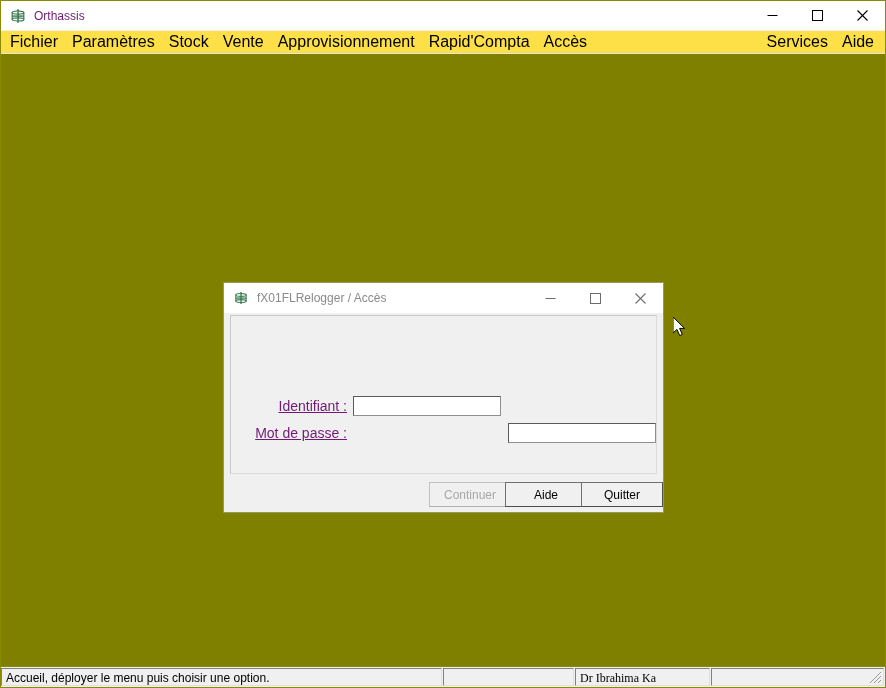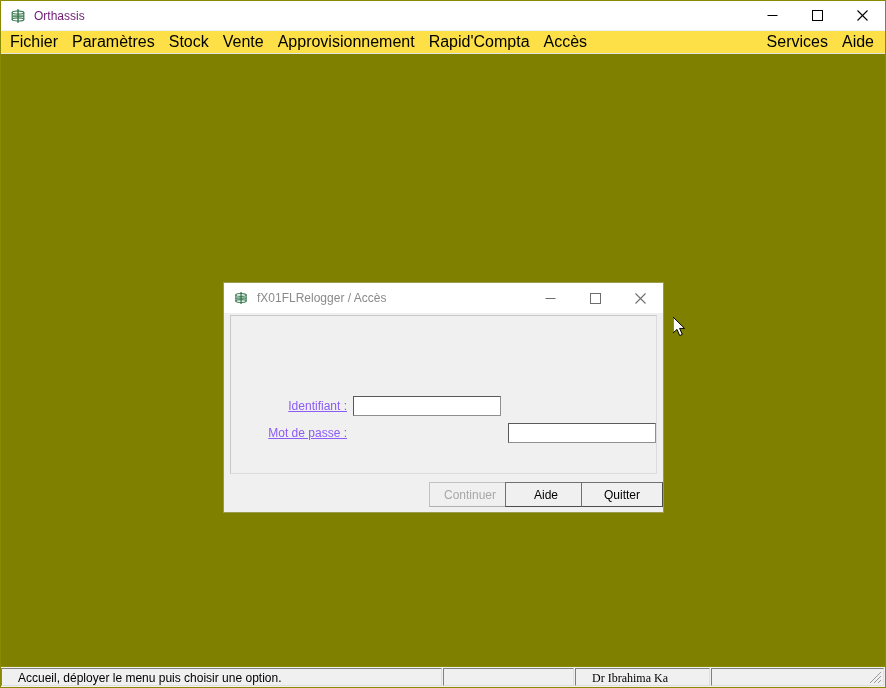--- a/index.html
+++ b/index.html
@@ -119,21 +119,21 @@
   }
   .status-panel {
     background: #f0f0f0;
     border: 1px solid #a0a0a0;
     border-top-color: #808080;
     border-left-color: #808080;
     border-right-color: #dfdfdf;
     border-bottom-color: #dfdfdf;
     box-sizing: border-box;
     margin: 1px 1px 1px 0;
-    padding: 2px 0 0 16px;
+    padding: 2px 0 0 4px;
     font-size: 12px;
     color: #000;
     white-space: nowrap;
     overflow: hidden;
   }
   .status-panel.p1 { width: 441px; flex: none; }
   .status-panel.p2 { width: 131px; flex: none; }
   .status-panel.p3 { width: 135px; flex: none; font-family: Liberation Serif, serif; }
   .status-panel.p4 { flex: 1; position: relative; }
   .grip {
@@ -207,22 +207,22 @@
 
   .field-row {
     position: absolute;
     display: flex;
     align-items: center;
   }
   .field-row .field-label {
     width: 122px;
     text-align: right;
     padding-right: 6px;
-    font-size: 12px;
-    color: #8b5cf6;
+    font-size: 14px;
+    color: #701a75;
     text-decoration: underline;
     white-space: nowrap;
     box-sizing: border-box;
   }
   .text-input {
     width: 148px;
     height: 20px;
     box-sizing: border-box;
     border: 1px solid #8f8f8f;
     border-top-color: #5a5a5a;

